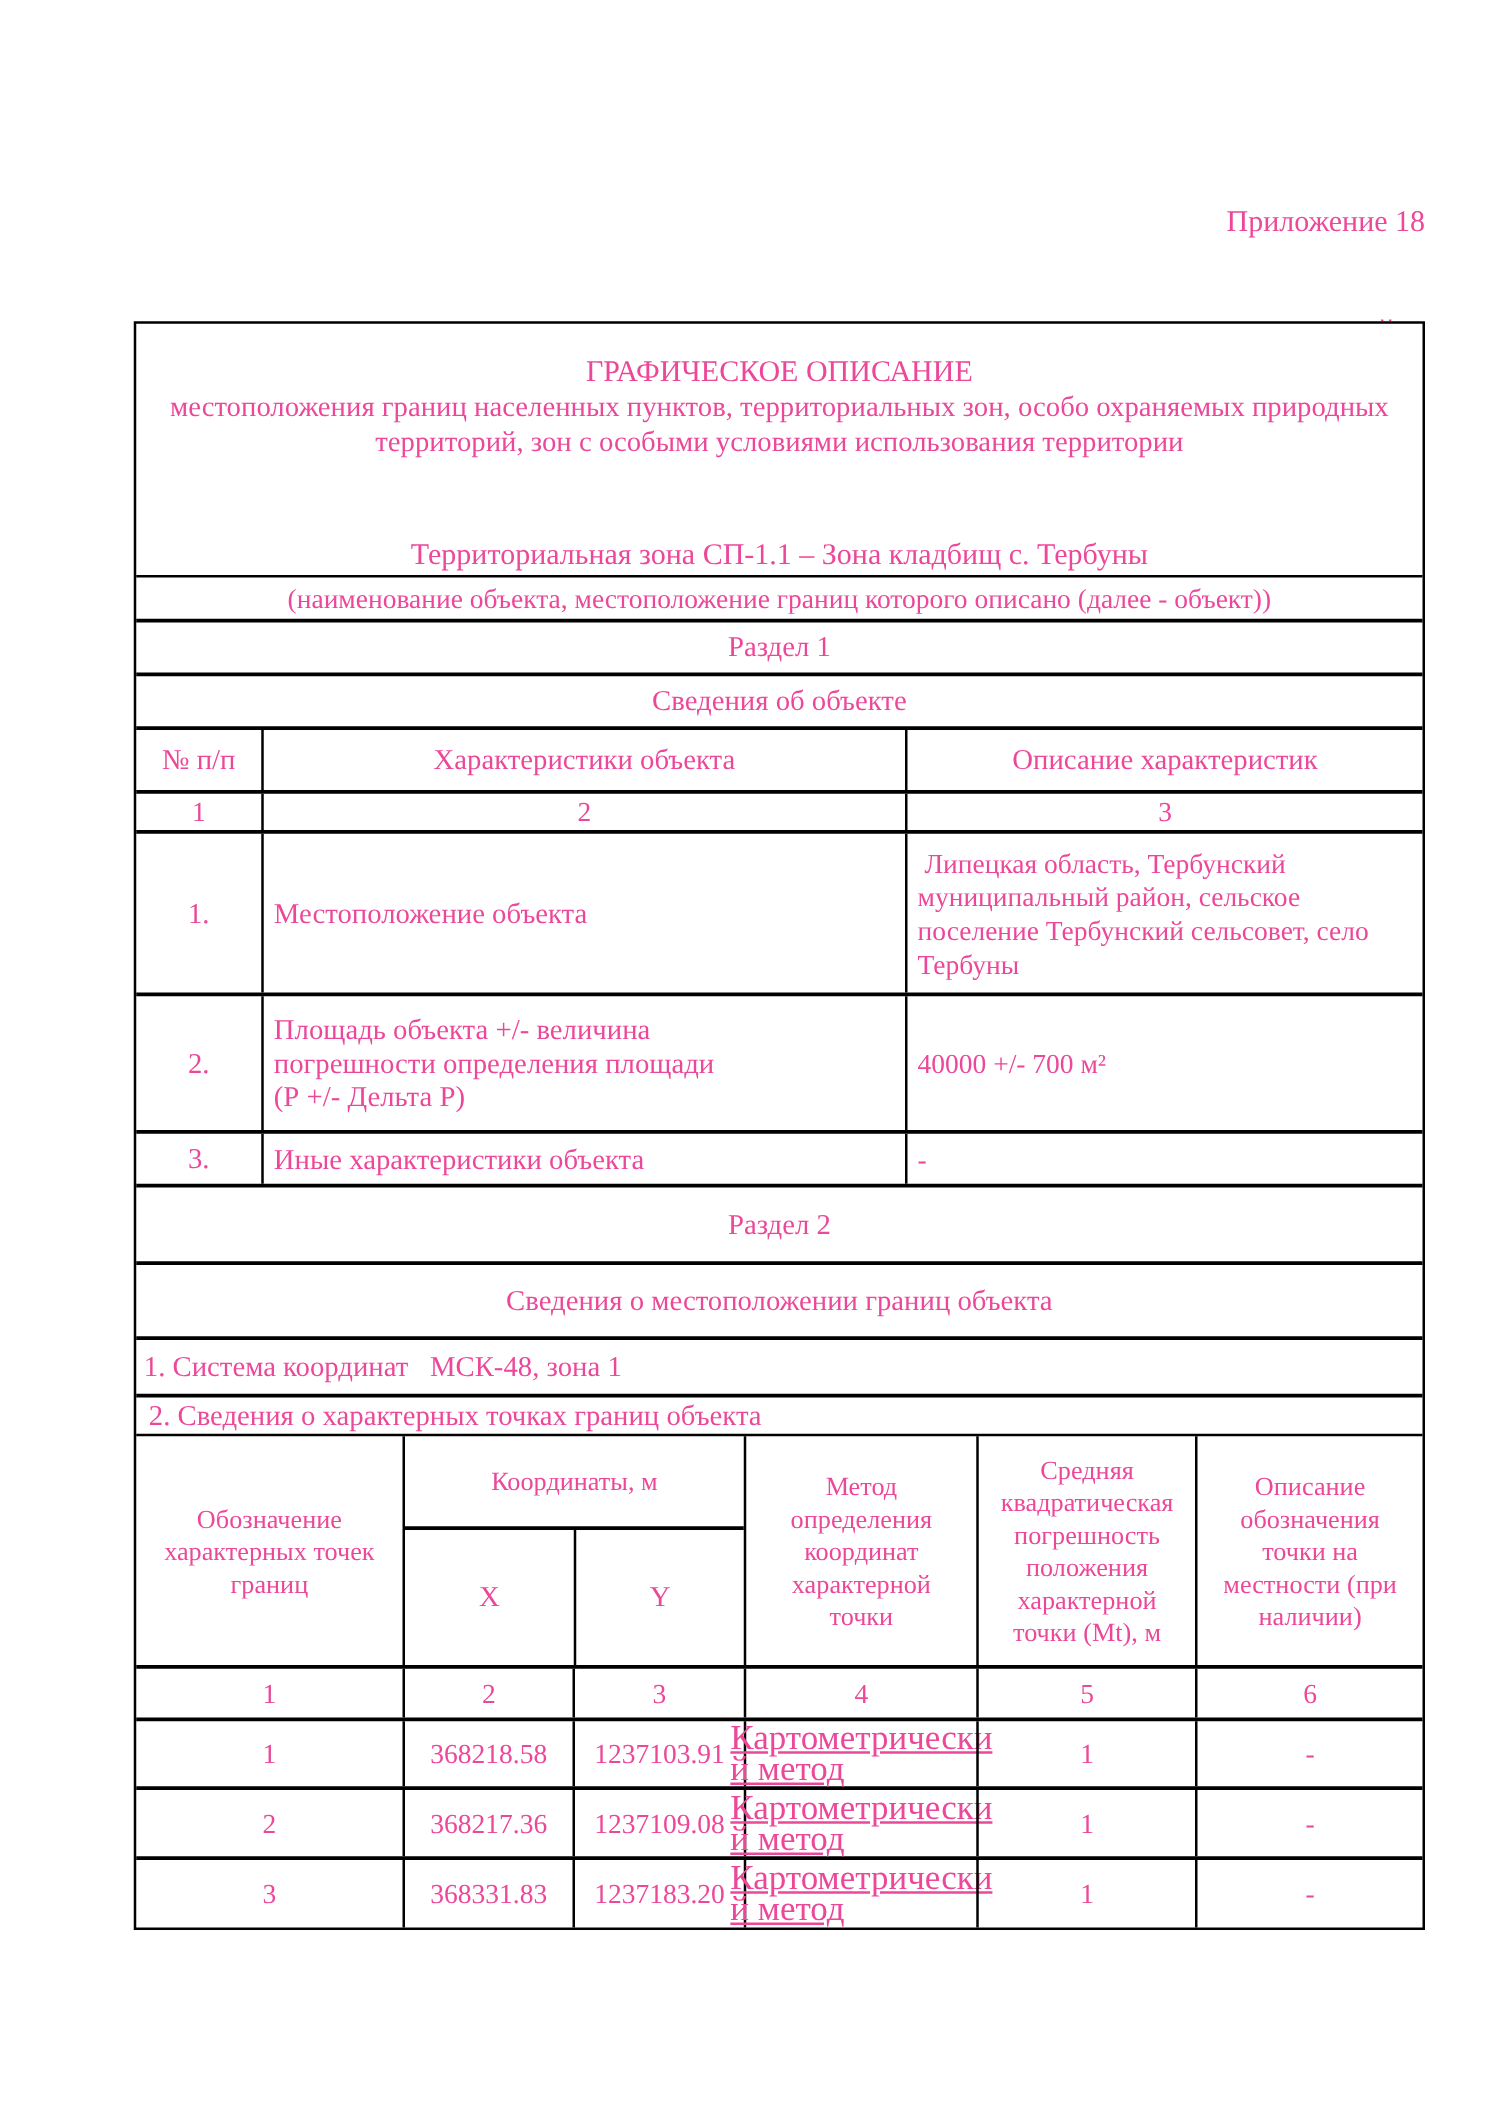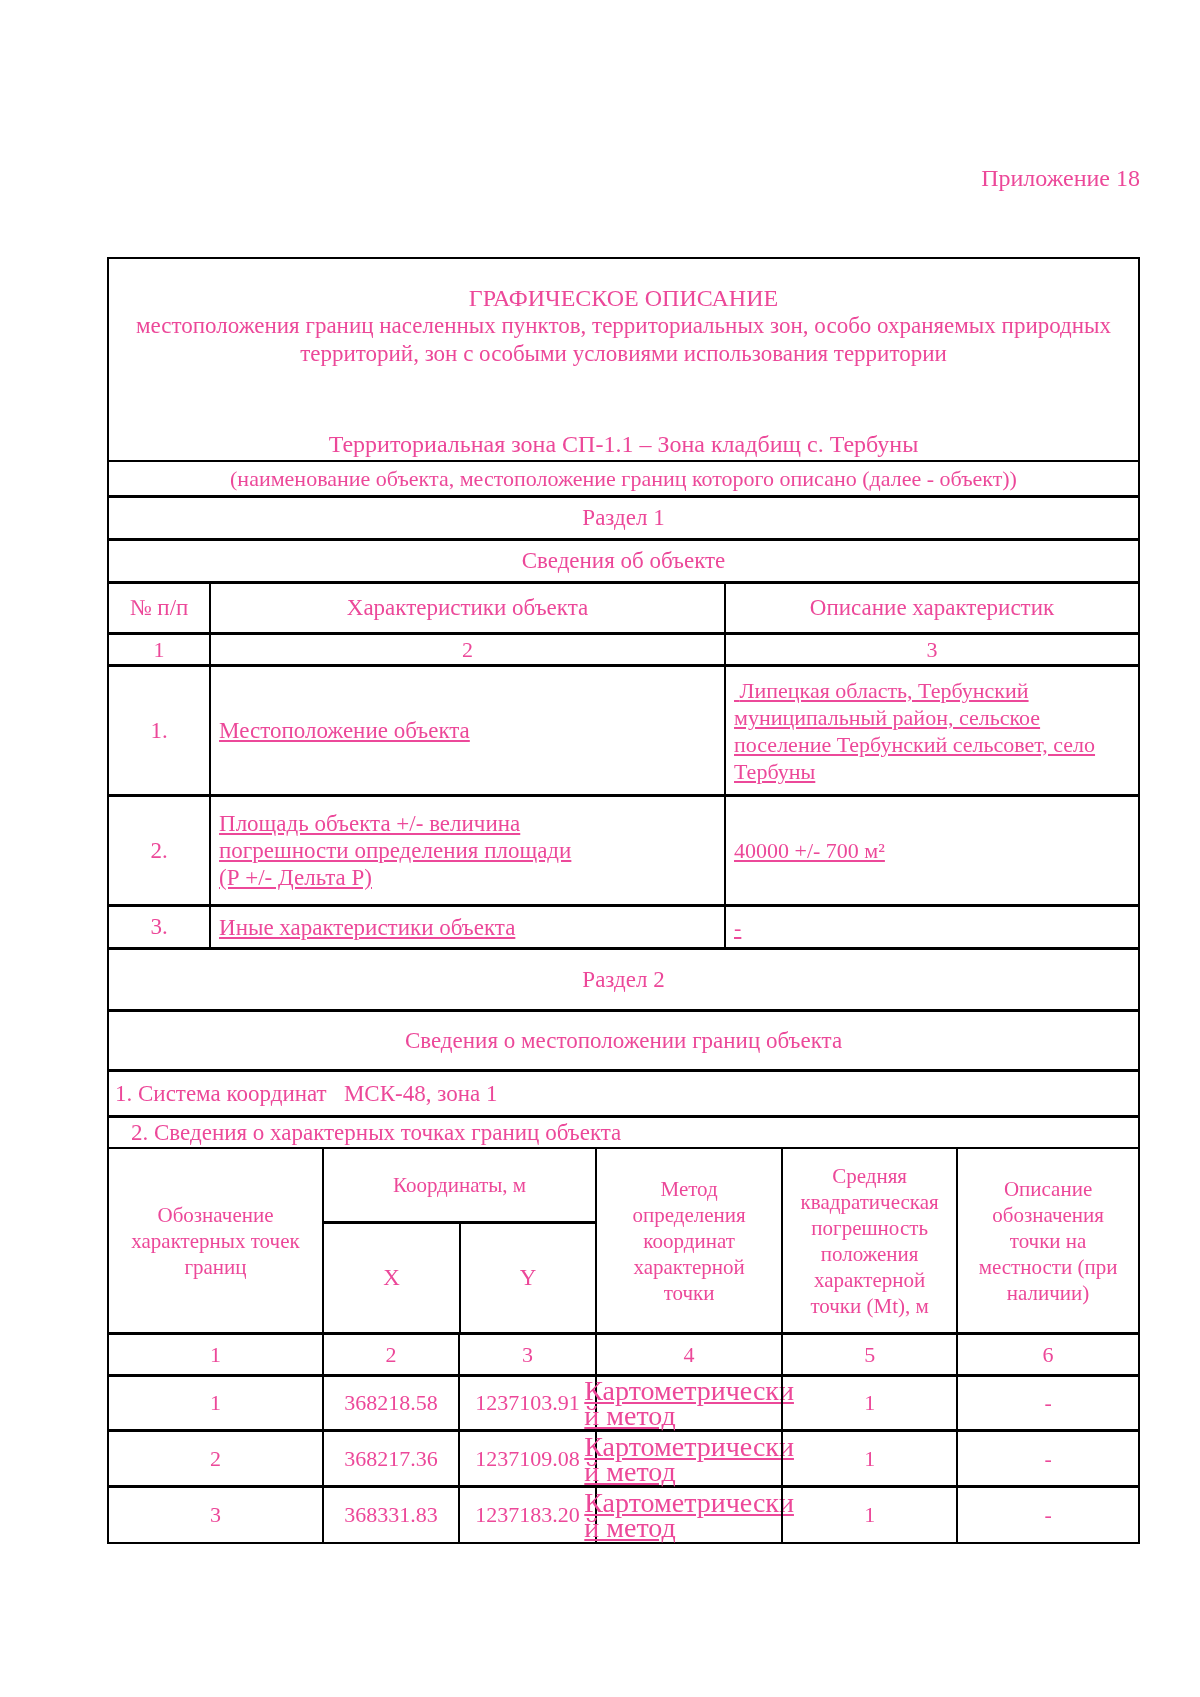--- a/index.html
+++ b/index.html
@@ -25,29 +25,29 @@
   .title-cell { height:201px; flex-direction:column; align-items:center; text-align:center; }
   .doc-heading { margin-top:25px; font-size:24px; line-height:28px; }
   .doc-subheading { font-size:23px; line-height:28px; white-space:pre-line; }
   .zone-title { margin-top:62px; font-size:24px; line-height:28px; }
 
   .caption-row { height:35px; font-size:22px; }
   .sec-title { height:43px; font-size:23px; }
   .sec2-title { height:62px; font-size:23px; }
   .sec2-sub { height:60px; font-size:23px; }
   .coord-row { height:46px; font-size:23px; align-items:center; padding-left:6px; white-space:pre; }
-  .pointscap-row { height:32px; font-size:23px; align-items:center; padding-left:22px; }
+  .pointscap-row { height:32px; font-size:23px; align-items:center; padding-left:10px; }
 
   
   .ca1 { flex:0 0 9.72%;border-radius:21px; }
   .ca2 { flex:0 0 50.05%; border-left:2px solid #000; }
   .ca3 { flex:1 1 auto; border-left:2px solid #000; }
   .cell { box-sizing:border-box; display:flex; align-items:center; min-width:0; }
   .cc { justify-content:center; text-align:center; }
-  .cl { justify-content:flex-start; text-align:left; padding-left:8px; padding-right:20px;text-decoration:underline; }
+  .cl { justify-content:flex-start; text-align:left; padding-left:8px; padding-right:20px; }
   .header-a { height:51px; font-size:23px; }
   .nums-a { height:32px; font-size:22px; }
   .rowa1 { height:130px; }
   .rowa2 { height:110px; }
   .rowa3 { height:43px; }
   .name-cell { font-size:23px; line-height:27px; white-space:pre-wrap; }
   .val-cell { font-size:22px; line-height:27px; white-space:pre-wrap; }
   .numcol { font-size:23px; }
 
   

